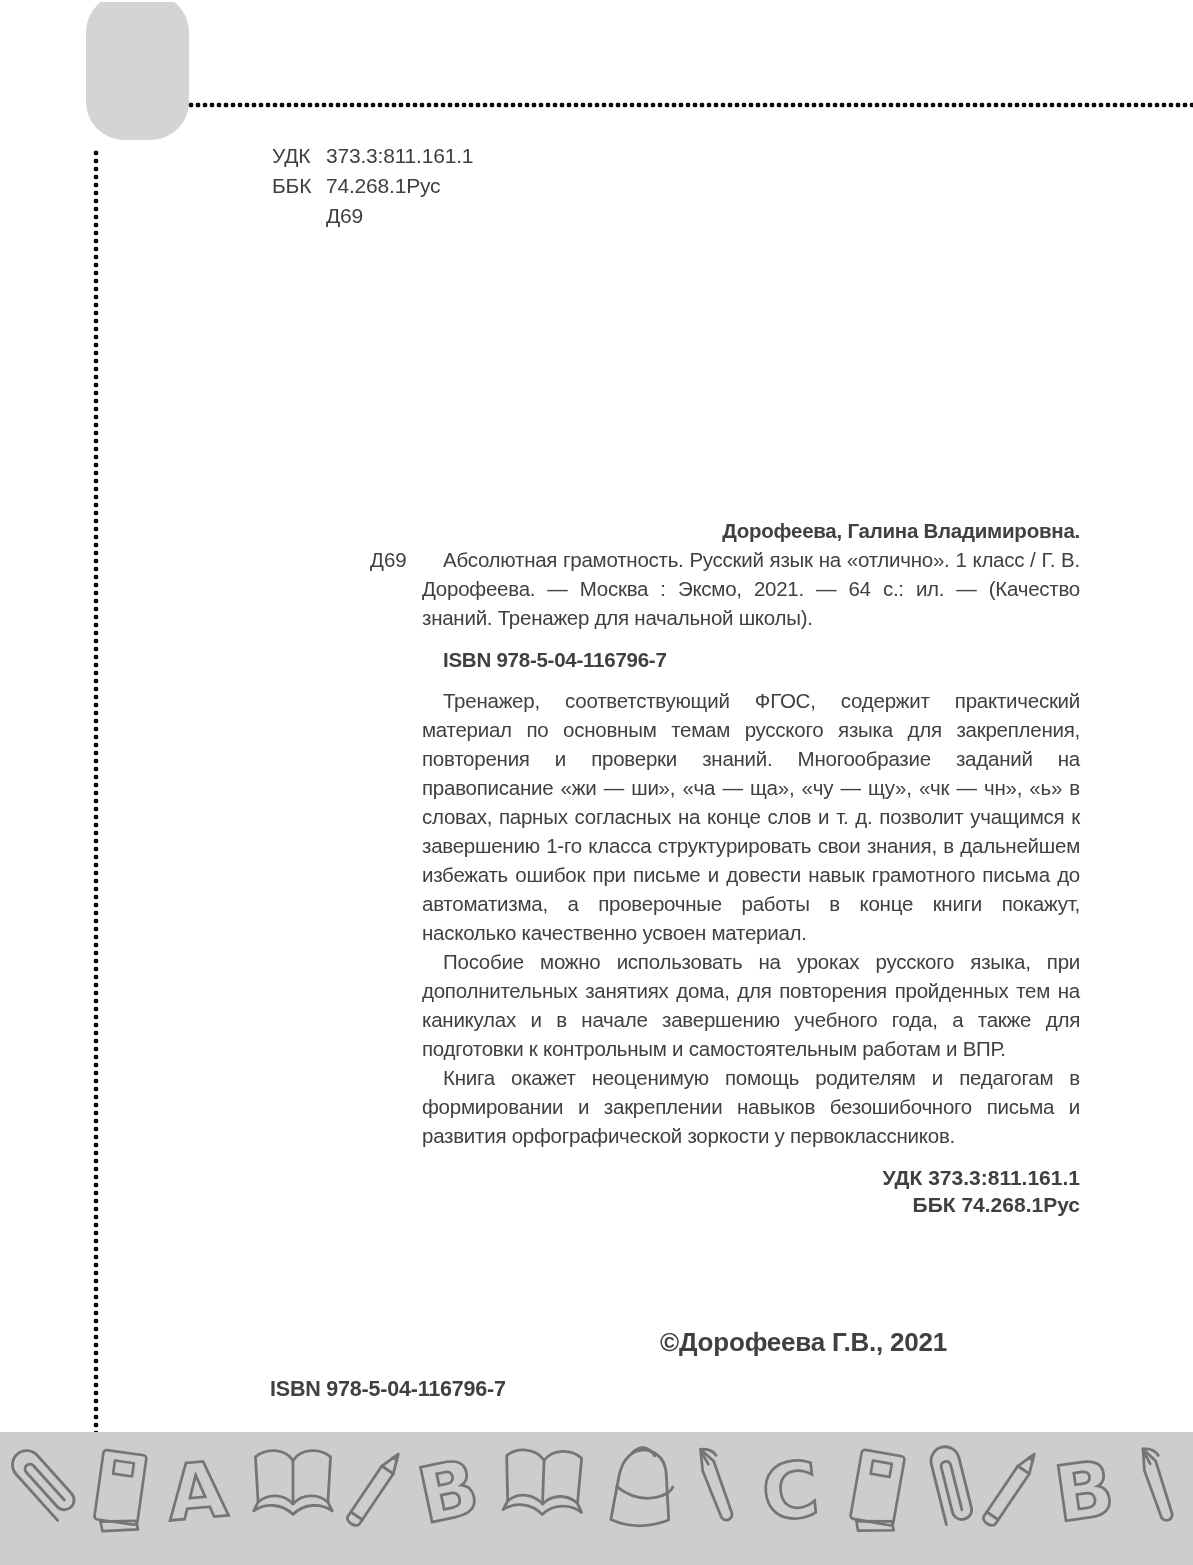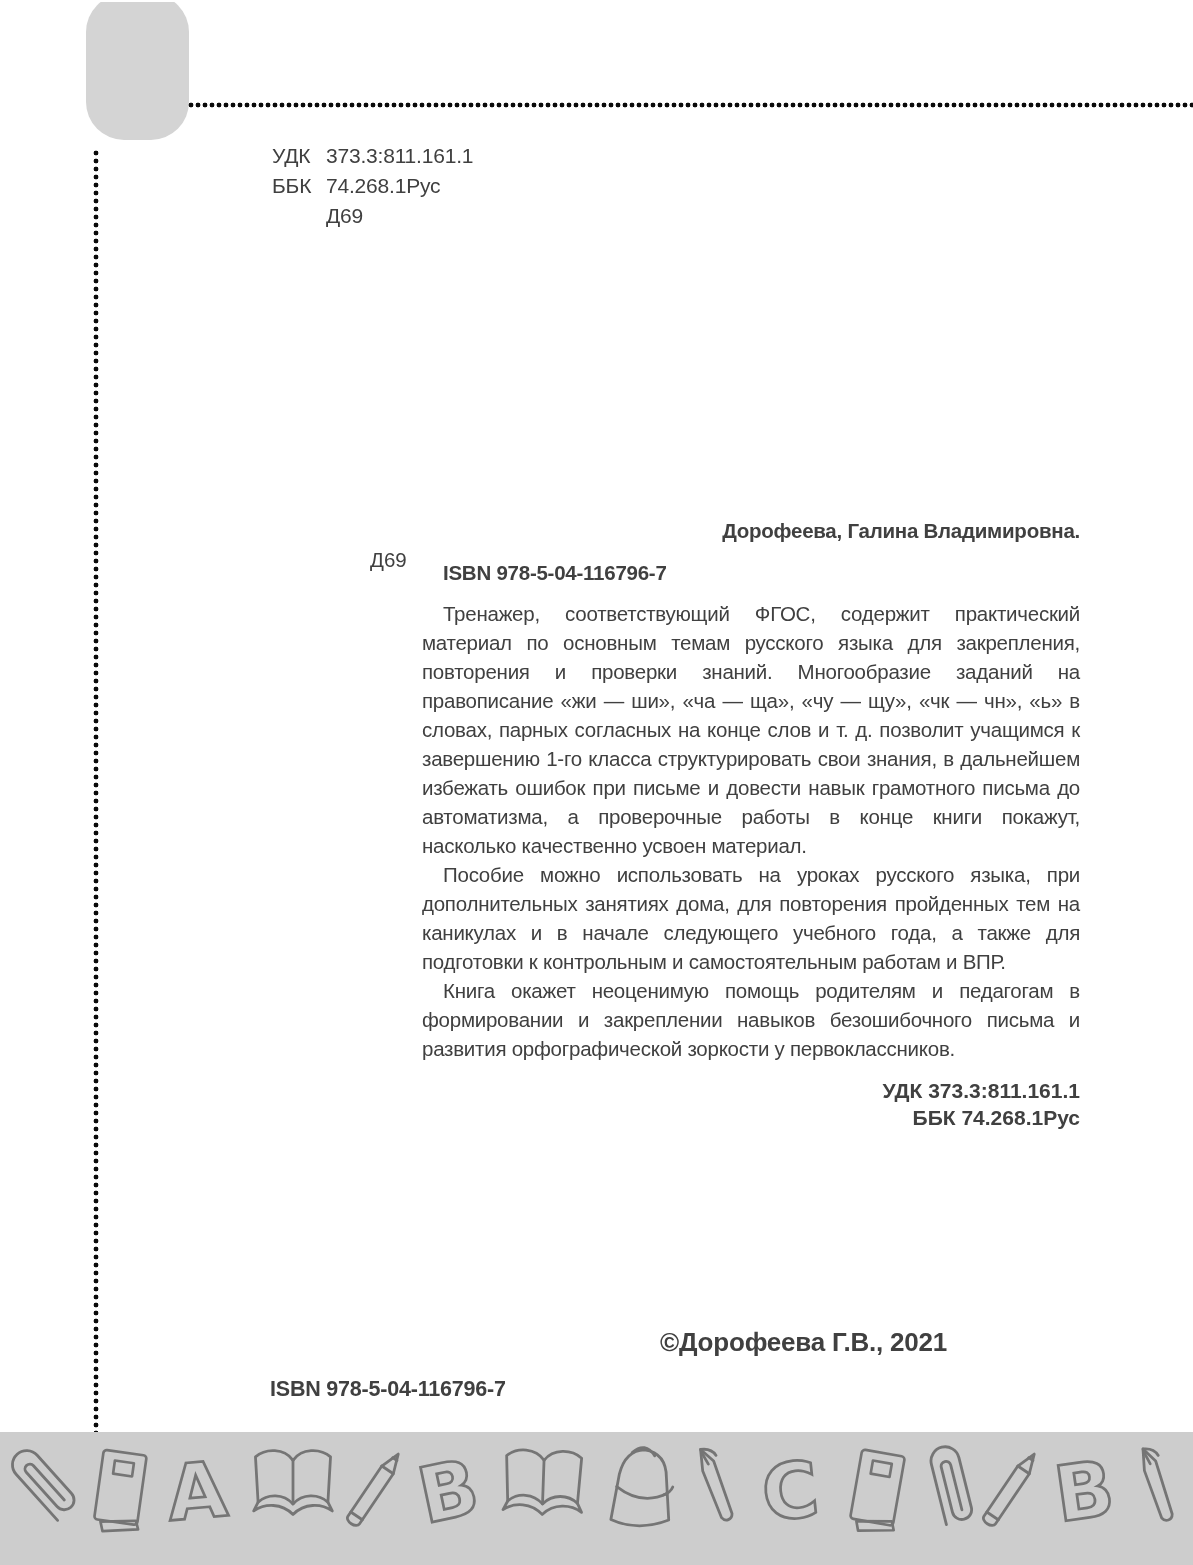--- a/index.html
+++ b/index.html
@@ -77,23 +77,24 @@
 
   <div class="udk-block">
     <div class="udk-row"><span class="lbl">УДК</span><span>373.3:811.161.1</span></div>
     <div class="udk-row"><span class="lbl">ББК</span><span>74.268.1Рус</span></div>
     <div class="udk-sign">Д69</div>
   </div>
 
   <div class="main-col">
     <div class="entry-heading">Дорофеева, Галина Владимировна.</div>
     <div class="margin-sign">Д69</div>
+    <p class="biblio">Абсолютная грамотность. Русский язык на «отлично». 1 класс / Г. В. Дорофеева. — Москва : Эксмо, 2021. — 64 с.: ил. — (Качество знаний. Тренажер для начальной школы).</p>
     <p class="isbn-mid">ISBN 978-5-04-116796-7</p>
     <p class="annot">Тренажер, соответствующий ФГОС, содержит практический материал по основным темам русского языка для закрепления, повторения и проверки знаний. Многообразие заданий на правописание «жи — ши», «ча — ща», «чу — щу», «чк — чн», «ь» в словах, парных согласных на конце слов и т. д. позволит учащимся к завершению 1-го класса структурировать свои знания, в дальнейшем избежать ошибок при письме и довести навык грамотного письма до автоматизма, а проверочные работы в конце книги покажут, насколько качественно усвоен материал.</p>
-    <p class="annot">Пособие можно использовать на уроках русского языка, при дополнительных занятиях дома, для повторения пройденных тем на каникулах и в начале следующего учебного года, а также для подготовки к контрольным и самостоятельным работам и ВПР.</p>
+    <p class="annot">Пособие можно использовать на уроках русского языка, при дополнительных занятиях дома, для повторения пройденных тем на каникулах и в начале завершению учебного года, а также для подготовки к контрольным и самостоятельным работам и ВПР.</p>
     <p class="annot">Книга окажет неоценимую помощь родителям и педагогам в формировании и закреплении навыков безошибочного письма и развития орфографической зоркости у первоклассников.</p>
     <div class="class-right">
       <div>УДК 373.3:811.161.1</div>
       <div>ББК 74.268.1Рус</div>
     </div>
   </div>
 
   <div class="imprint-isbn">ISBN 978-5-04-116796-7</div>
 
   <div class="imprint-copy">

